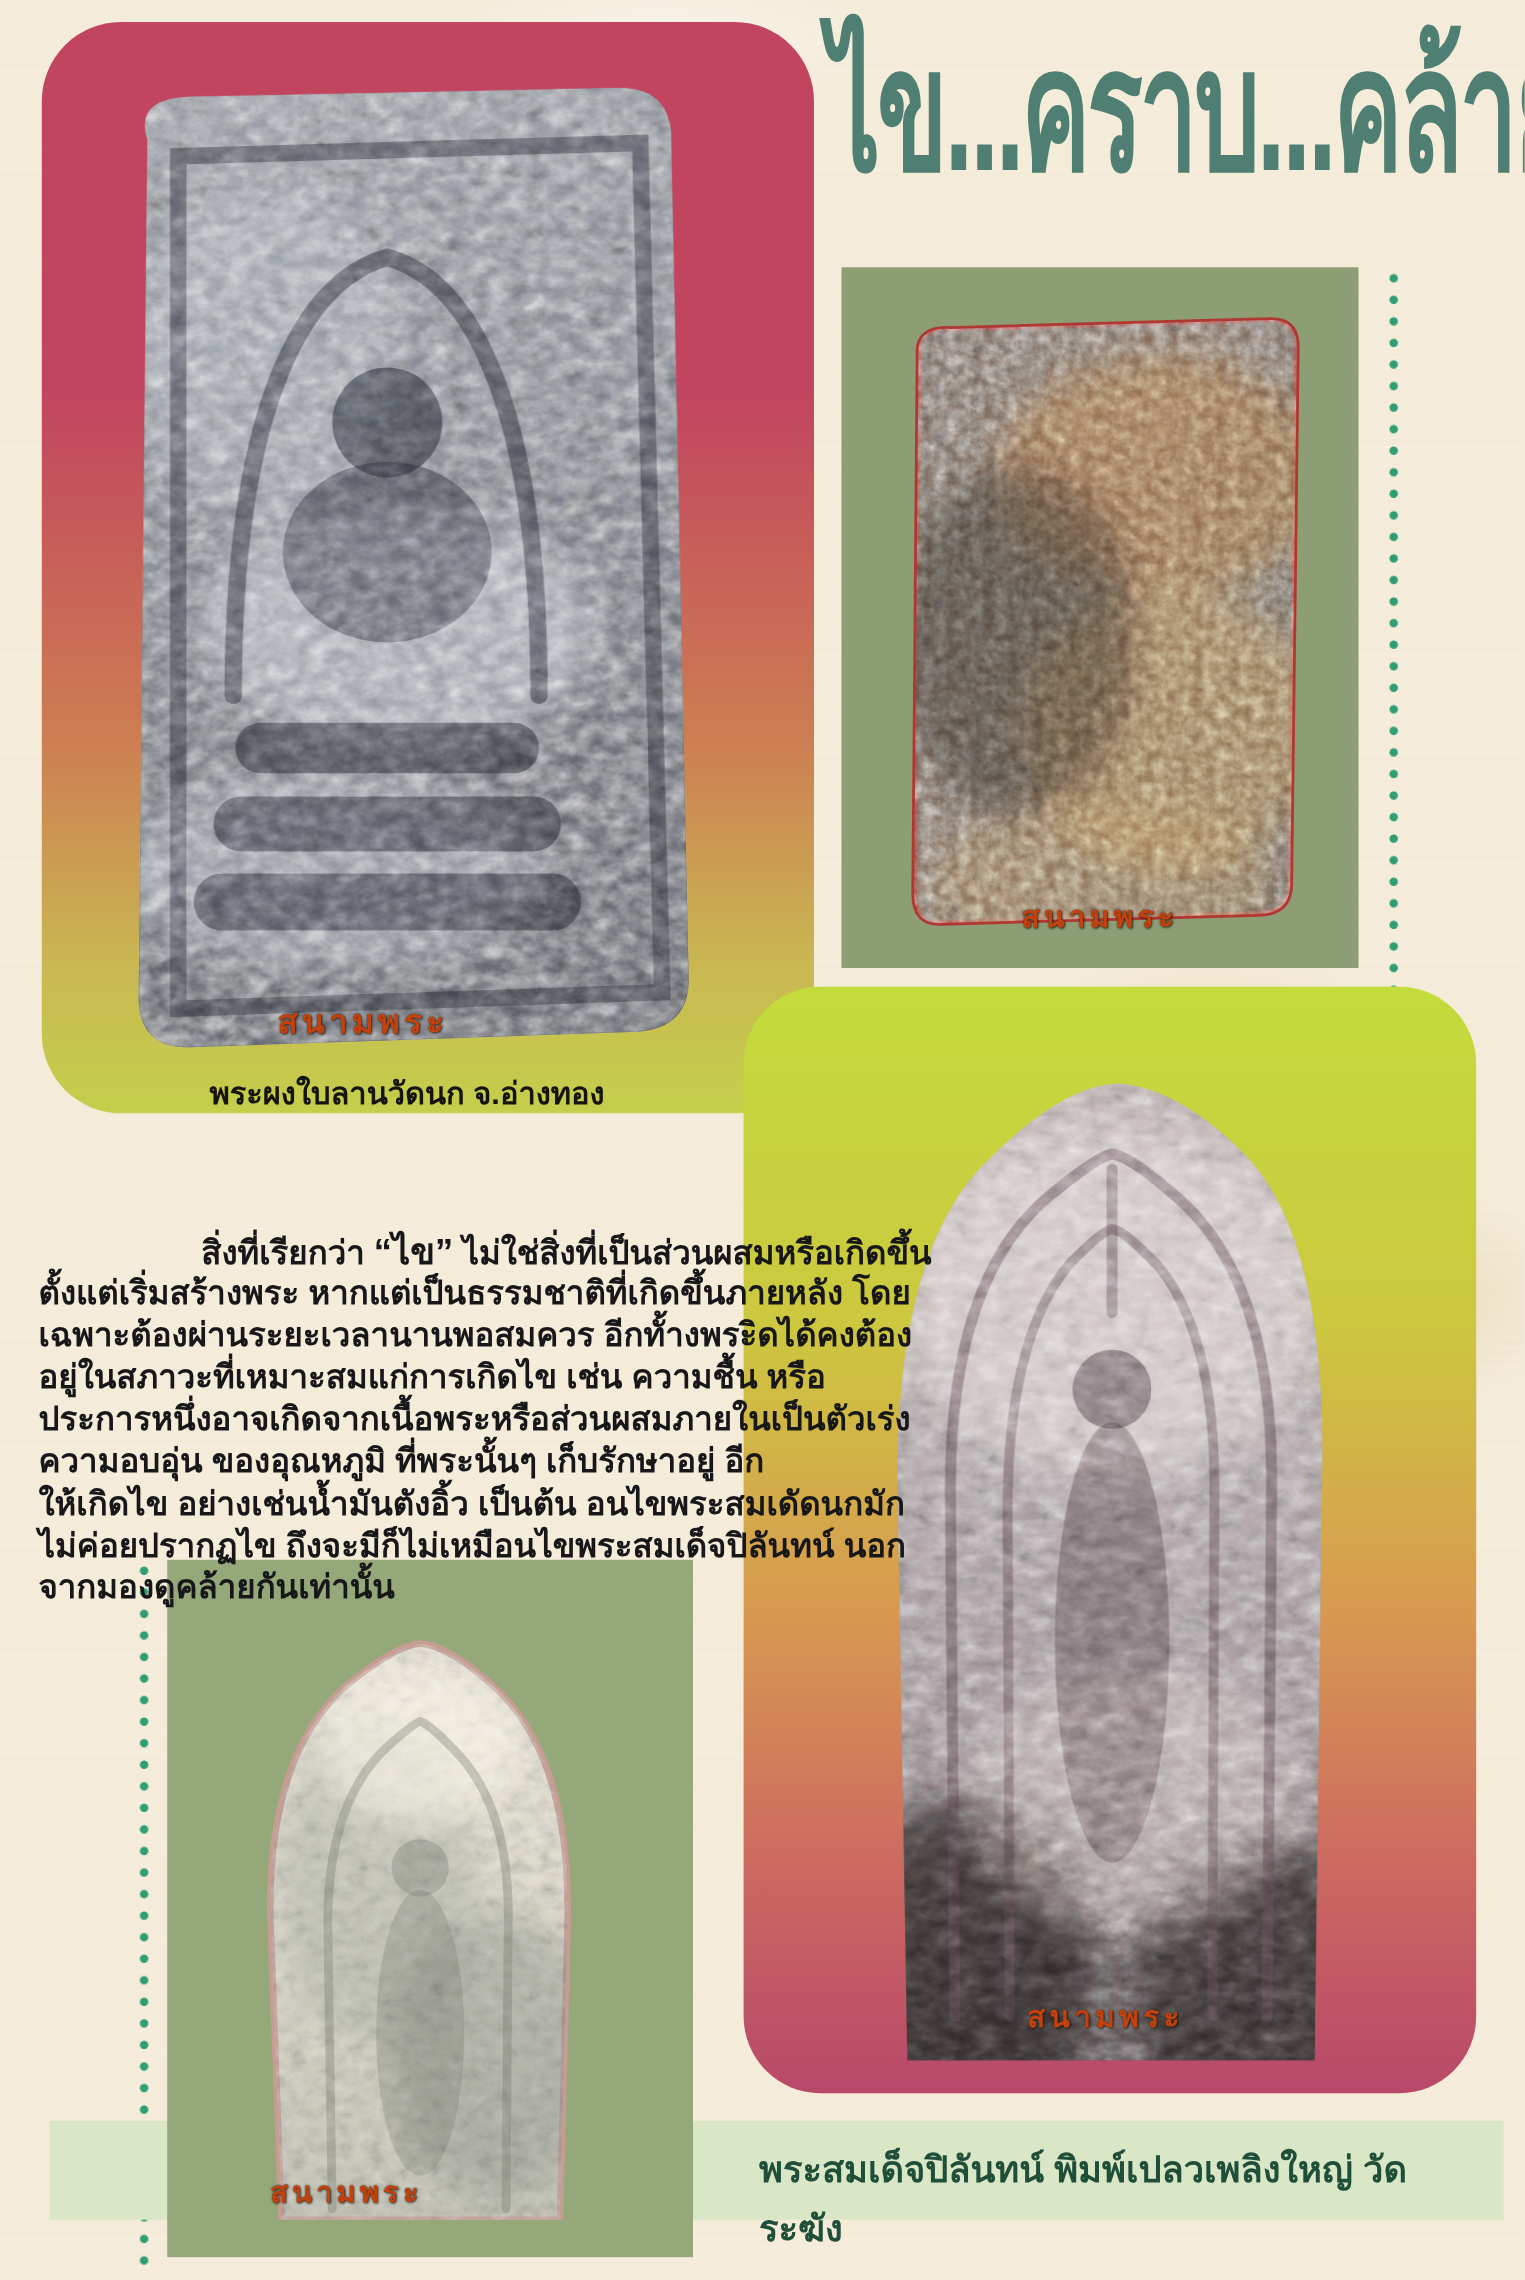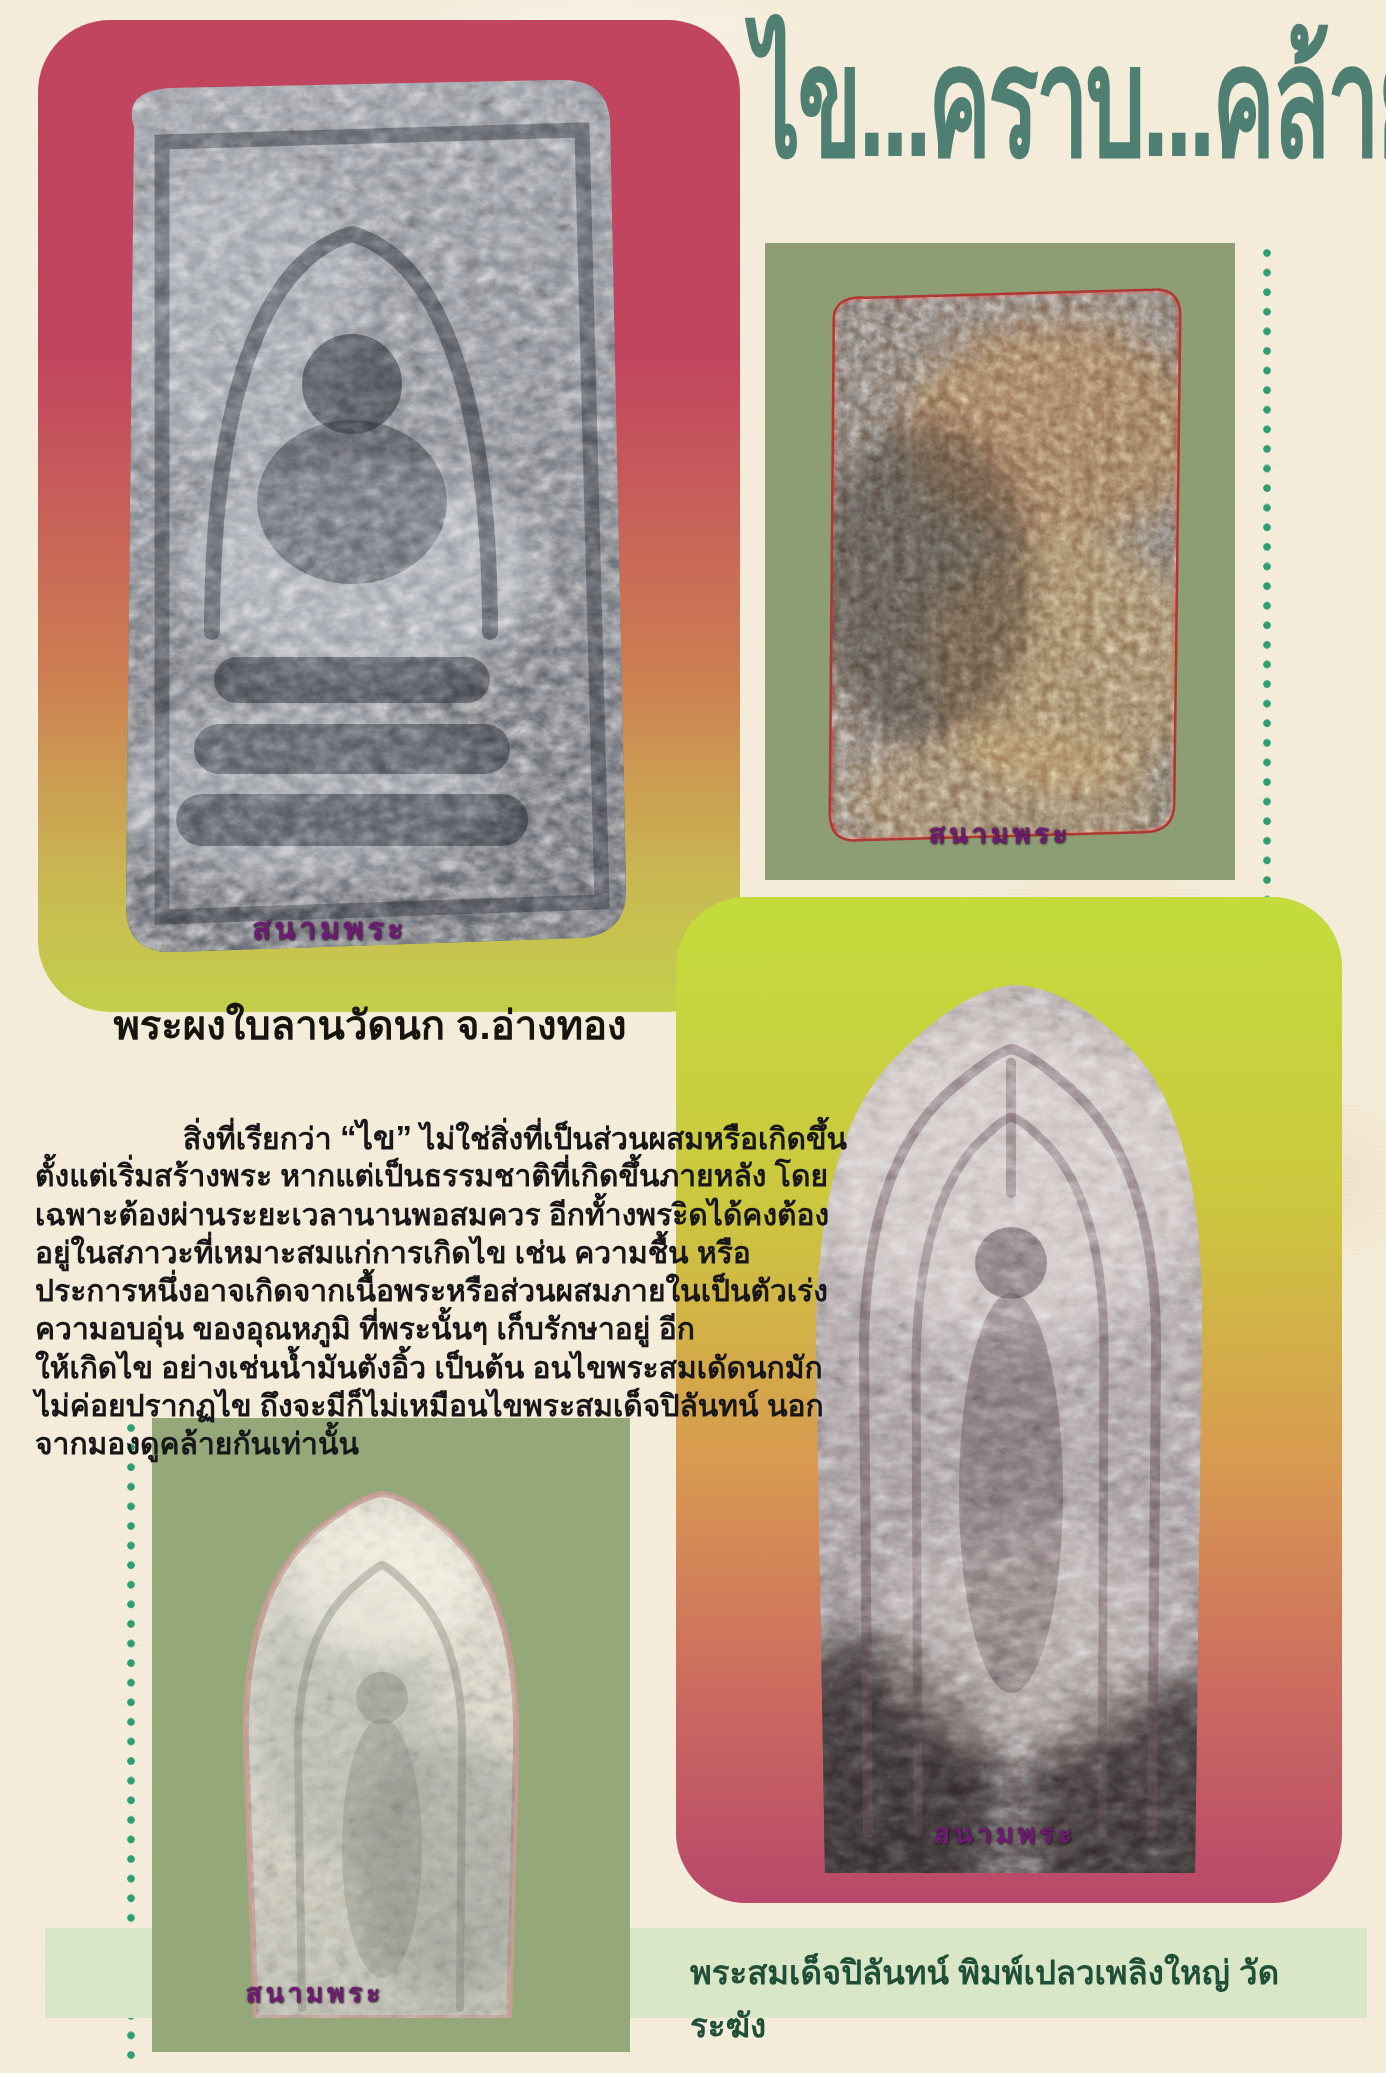--- a/index.html
+++ b/index.html
@@ -21,28 +21,28 @@
   .right-block{left:676px;top:897px;width:666px;height:1006px;border-radius:70px;z-index:3;
     background:linear-gradient(180deg,var(--right-block-top) 0%, var(--right-block-mid1) 30%,
       var(--right-block-mid2) 56%, var(--right-block-mid3) 79%, var(--right-block-bottom) 100%);}
   .olive-block{left:765px;top:243px;width:470px;height:637px;background:var(--olive-block);z-index:2;}
   .sage-block{left:152px;top:1418px;width:478px;height:634px;background:var(--sage-block);z-index:3;}
   .band{left:45px;top:1928px;width:1322px;height:90px;background:var(--caption-band);z-index:2;}
   .photo{position:absolute;z-index:4;}
   .headline{position:absolute;left:753px;top:22px;width:620px;z-index:5;
     color:var(--headline);font-weight:bold;font-size:96px;letter-spacing:-3px;white-space:nowrap;
     transform:scale(.98,1.62);transform-origin:left top;line-height:1.05;}
-  .watermark{position:absolute;z-index:6;color:#701a75;font-weight:bold;text-align:center;
+  .watermark{position:absolute;z-index:6;color:#c2410c;font-weight:bold;text-align:center;
     text-shadow:0 0 2px rgba(40,40,30,.9),1px 1px 2px rgba(0,0,0,.6);letter-spacing:4px;}
   .wm1{left:185px;top:905px;width:290px;font-size:30px;}
   .wm2{left:855px;top:812px;width:290px;font-size:27px;}
   .wm3{left:860px;top:1812px;width:290px;font-size:27px;}
   .wm4{left:170px;top:1972px;width:290px;font-size:26px;}
   .caption1{position:absolute;left:60px;top:972px;width:620px;z-index:6;text-align:center;
-    color:#15140f;font-weight:bold;font-size:40px;margin-top:21px;}
+    color:#15140f;font-weight:bold;font-size:28px;}
   .caption2{position:absolute;left:690px;top:1946px;width:660px;z-index:6;text-align:left;
     color:var(--caption-text);font-weight:bold;font-size:33px;}
   .article{position:absolute;left:35px;top:1114px;width:658px;z-index:5;color:var(--body-text);
     font-size:30px;font-weight:600;}
   .article .ln{height:38.3px;line-height:48px;text-align:justify;text-align-last:justify;white-space:nowrap;}
   .article .ln.first{text-align-last:justify;}
   .article .ln.last{text-align-last:left;}
   .article .indent{display:inline-block;width:148px;}
   .article .emph{font-weight:bold;font-size:33px;}
   .dots{position:absolute;width:10px;z-index:1;

